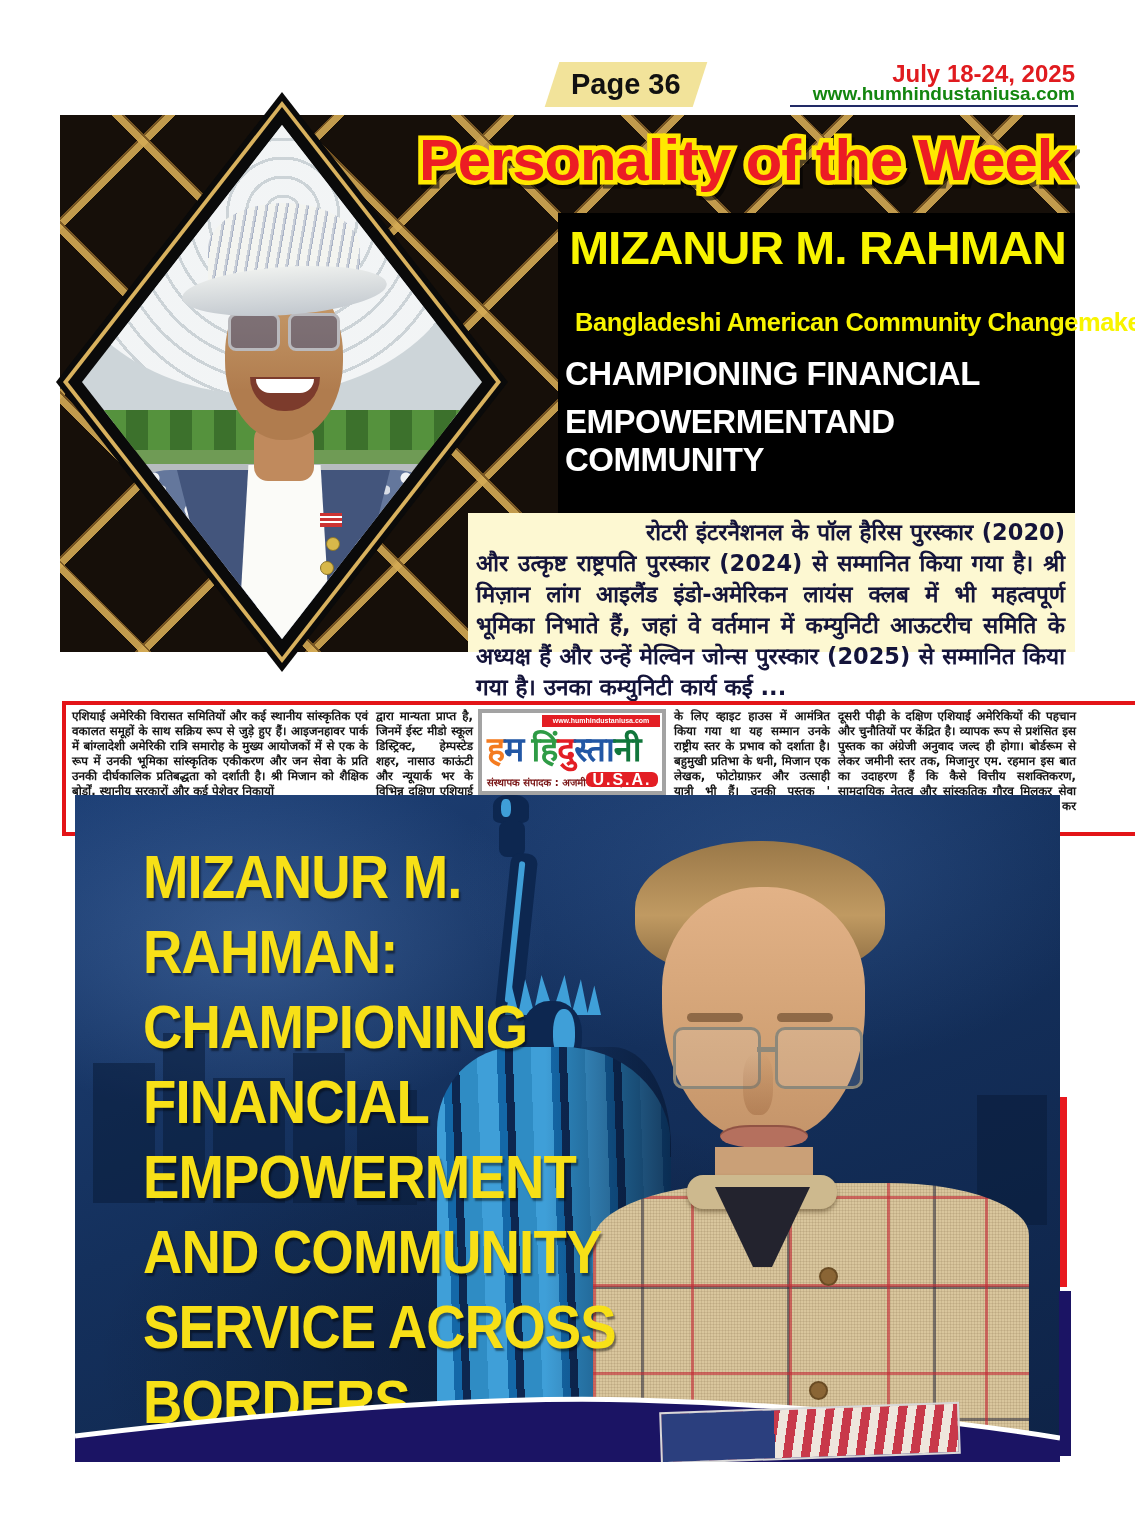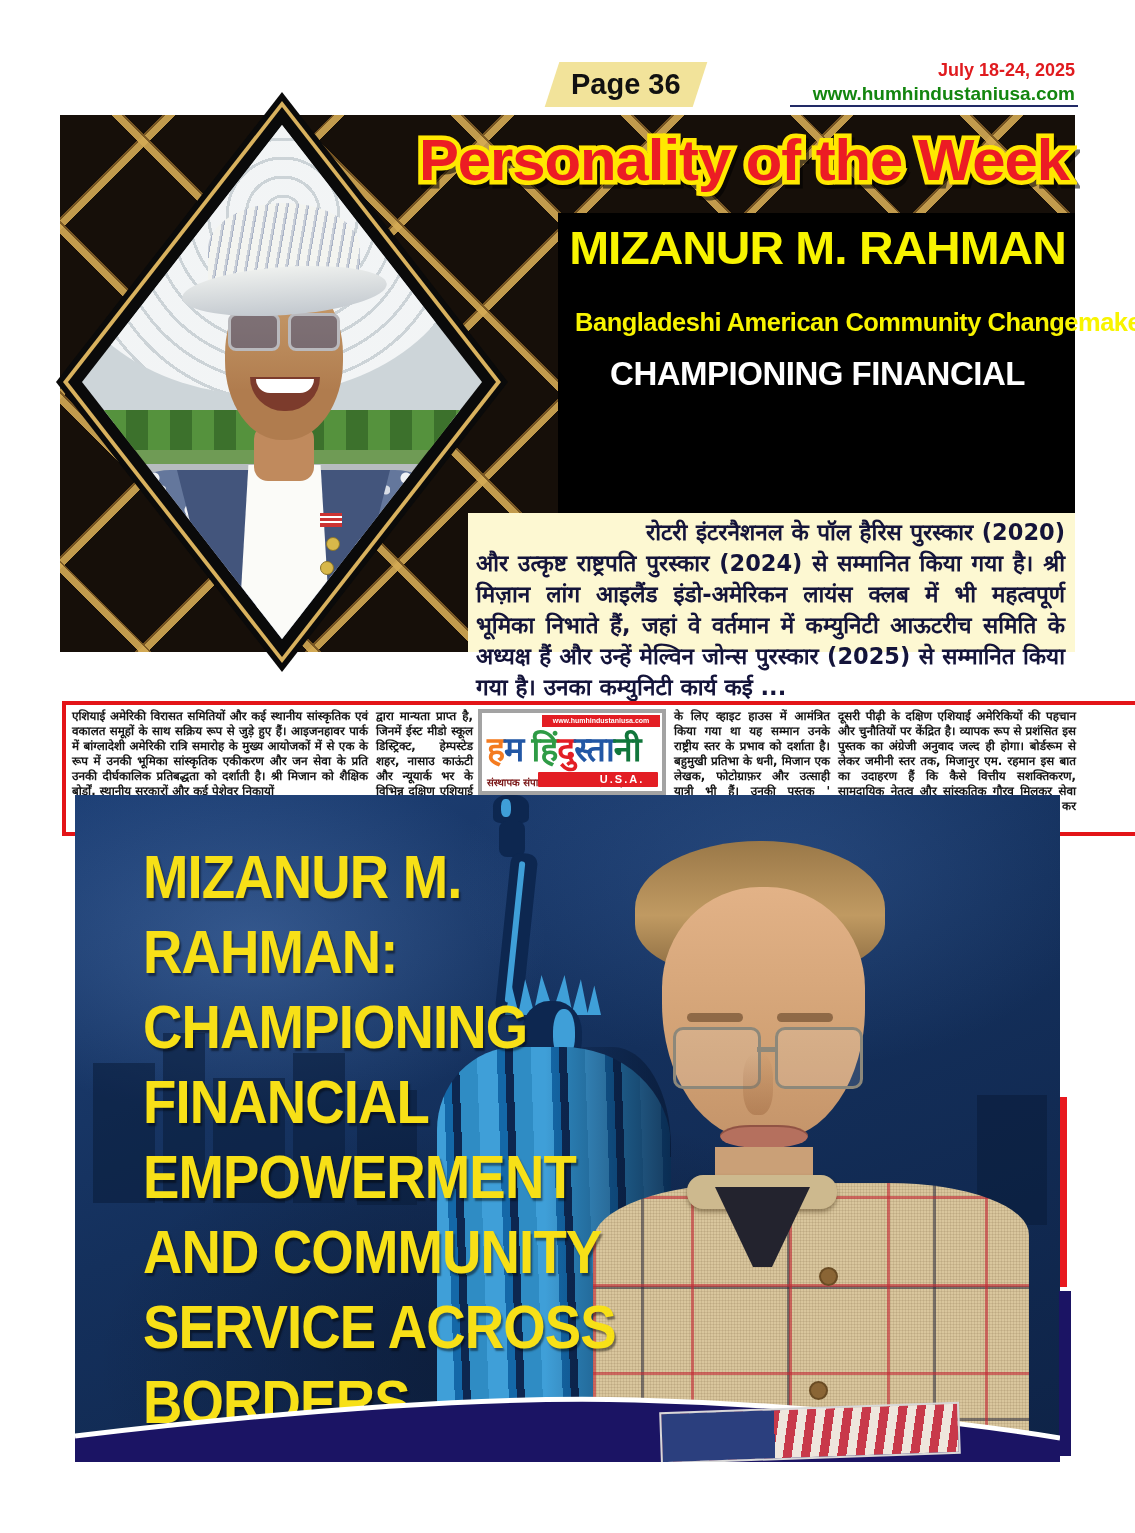--- a/index.html
+++ b/index.html
@@ -9,21 +9,21 @@
 
   
   .masthead-bar{left:60px;top:62px;width:525px;height:45px;
     background:linear-gradient(#156831,#1e8040 35%,#1b7a3c);display:flex;align-items:center;}
   .masthead-text{color:#fff;font-weight:bold;font-size:30px;padding-left:10px;letter-spacing:0px;}
   .page-label-box{left:552px;top:62px;width:148px;height:45px;background:#f2e39a;
     transform:skewX(-18deg);display:flex;align-items:center;justify-content:center;}
   .page-label{transform:skewX(18deg);font-weight:bold;font-size:29px;color:#111;
     font-family:"Liberation Sans",sans-serif;}
   .hdr-date{left:735px;top:60px;width:340px;text-align:right;color:#e01b1f;font-weight:bold;
-    font-size:18px;font-family:"Liberation Sans",sans-serif;}
+    font-size:24px;font-family:"Liberation Sans",sans-serif;}
   .hdr-site{left:735px;top:83px;width:340px;text-align:right;color:#13860f;font-weight:bold;
     font-size:19px;font-family:"Liberation Sans",sans-serif;}
   .hdr-rule{left:790px;top:105px;width:288px;height:2px;background:#222a66;}
 
   
   .feature{left:60px;top:115px;width:1015px;height:537px;
     background:
       repeating-linear-gradient(45deg, rgba(0,0,0,0) 0 56px, rgba(212,170,84,.9) 56px 63px, rgba(122,88,36,.95) 63px 65px, rgba(0,0,0,0) 65px 120px),
       repeating-linear-gradient(-45deg, rgba(0,0,0,0) 0 56px, rgba(212,170,84,.9) 56px 63px, rgba(122,88,36,.95) 63px 65px, rgba(0,0,0,0) 65px 120px),
       #160f09;}
@@ -31,21 +31,21 @@
   .lead-box{left:408px;top:398px;width:607px;height:139px;background:#fdf8d2;}
   .lead-text{margin:4px 10px 0 8px;color:#14143a;font-weight:bold;font-size:22.5px;line-height:31px;
     text-align:justify;text-indent:170px;}
   .feat-title{left:352px;top:3px;width:665px;height:84px;filter:drop-shadow(3px 4px 0 rgba(0,0,0,.55));}
   .feat-name{left:505px;top:105px;width:505px;text-align:center;color:#f8f400;font-weight:bold;
     font-size:47px;letter-spacing:-1px;transform:scaleX(1.02);transform-origin:center;
     font-family:"Liberation Sans",sans-serif;white-space:nowrap;}
   .feat-kicker{left:505px;top:192px;width:505px;text-align:center;color:#f8f400;font-weight:bold;
     font-size:26.5px;transform:scaleX(0.96);letter-spacing:-0.5px;white-space:nowrap;
     font-family:"Liberation Sans",sans-serif;}
-  .sub-line{width:505px;text-align:center;color:#fff;font-weight:bold;font-size:33px;
+  .sub-line{width:505px;text-align:left;color:#fff;font-weight:bold;font-size:33px;
     font-family:"Liberation Sans",sans-serif;white-space:pre-wrap;letter-spacing:-0.5px;}
 
   
   .dia{clip-path:polygon(50% 0%,100% 50%,50% 100%,0% 50%);}
   .dia-wrap{left:-4px;top:-23px;width:452px;height:580px;}
   .f1{width:100%;height:100%;background:#0a0a0a;padding:0;box-sizing:border-box;}
   .f2{position:absolute;left:7px;top:9px;right:7px;bottom:9px;background:#d9b25e;}
   .f3{position:absolute;left:12px;top:15px;right:12px;bottom:15px;background:#0a0a0a;}
   .photo{position:absolute;left:26px;top:33px;right:26px;bottom:33px;overflow:hidden;
     background:linear-gradient(#cdd5d9 0 58%, #6f9b55 58% 66%, #b7bcc0 66% 100%);}
@@ -89,23 +89,23 @@
   .c1{width:296px;} .c2{width:290px;} .c3{width:156px;} .c4{width:238px;}
   .logo-float{float:right;width:188px;height:86px;background:#fff;border:4px solid #a3a3a3;
     position:relative;margin:0 0 3px 5px;box-sizing:border-box;}
   .logo-banner{position:absolute;right:2px;top:2px;width:118px;height:12px;background:#e31e24;color:#fff;
     font-size:7px;font-weight:bold;text-align:center;line-height:12px;font-family:"Liberation Sans",sans-serif;}
   .logo-main{position:absolute;left:5px;top:16px;width:178px;font-weight:bold;font-size:34px;line-height:40px;
     letter-spacing:-1px;white-space:nowrap;}
   .lc0{color:#f47b20;} .lc1{color:#2257a5;margin-right:8px;} .lc2{color:#2e9b45;}
   .lc3{color:#e31e24;} .lc4{color:#2257a5;} .lc5{color:#11763b;}
   .logo-tag{position:absolute;left:5px;top:62px;font-size:10px;font-weight:bold;color:#7a1616;}
-  .logo-usa{position:absolute;right:4px;bottom:4px;width:72px;height:15px;background:#e31e24;border-radius:1px;
-    color:#fff;font-weight:bold;font-size:11px;text-align:center;line-height:15px;letter-spacing:2px;
-    font-family:"Liberation Sans",sans-serif;padding-left:48px;}
+  .logo-usa{position:absolute;right:4px;bottom:4px;width:72px;height:15px;background:#e31e24;border-radius:6px;
+    color:#fff;font-weight:bold;font-size:16px;text-align:center;line-height:15px;letter-spacing:2px;
+    font-family:"Liberation Sans",sans-serif;}
 
   
   .poster{left:75px;top:795px;width:985px;height:667px;overflow:hidden;
     background:
       radial-gradient(ellipse 420px 260px at 18% 22%, rgba(96,138,198,.38), transparent 70%),
       radial-gradient(ellipse 500px 300px at 72% 12%, rgba(70,112,175,.32), transparent 65%),
       radial-gradient(ellipse 600px 360px at 45% 85%, rgba(8,16,34,.55), transparent 70%),
       linear-gradient(158deg,#1e4076,#14305c 45%,#0e2347);}
   .bld{position:absolute;background:#0a1b38;opacity:.55;}
   .statue-part{position:absolute;background:#0d2750;}
@@ -208,20 +208,21 @@
       </div>
     </div>
 
     <svg class="abs feat-title" viewBox="0 0 665 84">
       <text x="332" y="62" text-anchor="middle" font-family="Liberation Sans, sans-serif" font-size="57" font-weight="bold" fill="#ec1c24" stroke="#ffe800" stroke-width="9" paint-order="stroke" letter-spacing="-1" textLength="650" lengthAdjust="spacingAndGlyphs">Personality of the Week</text>
     </svg>
 
     <div class="abs feat-name">MIZANUR M. RAHMAN</div>
     <div class="abs feat-kicker">Bangladeshi American Community Changemakers:</div>
     <div class="abs sub-line" style="left:505px;top:240px;">CHAMPIONING FINANCIAL</div>
+    <div class="abs sub-line" style="left:505px;top:288px;">EMPOWERMENTAND COMMUNITY</div>
   </div>
 
   <div class="abs article-box">
     <div class="acol c1">एशियाई अमेरिकी विरासत समितियों और कई स्थानीय सांस्कृतिक एवं वकालत समूहों के साथ सक्रिय रूप से जुड़े हुए हैं। आइजनहावर पार्क में बांग्लादेशी अमेरिकी रात्रि समारोह के मुख्य आयोजकों में से एक के रूप में उनकी भूमिका सांस्कृतिक एकीकरण और जन सेवा के प्रति उनकी दीर्घकालिक प्रतिबद्धता को दर्शाती है। श्री मिजान को शैक्षिक बोर्डों, स्थानीय सरकारों और कई पेशेवर निकायों</div>
     <div class="acol c2">
       <div class="logo-float">
         <div class="logo-banner">www.humhindustaniusa.com</div>
         <div class="logo-main"><span class="lc0">ह</span><span class="lc1">म</span><span class="lc2">हिं</span><span class="lc3">दु</span><span class="lc4">स्ता</span><span class="lc5">नी</span></div>
         <div class="logo-tag">संस्थापक संपादक : अजमीर 'ए' सिंह</div>
         <div class="logo-usa">U.S.A.</div>

